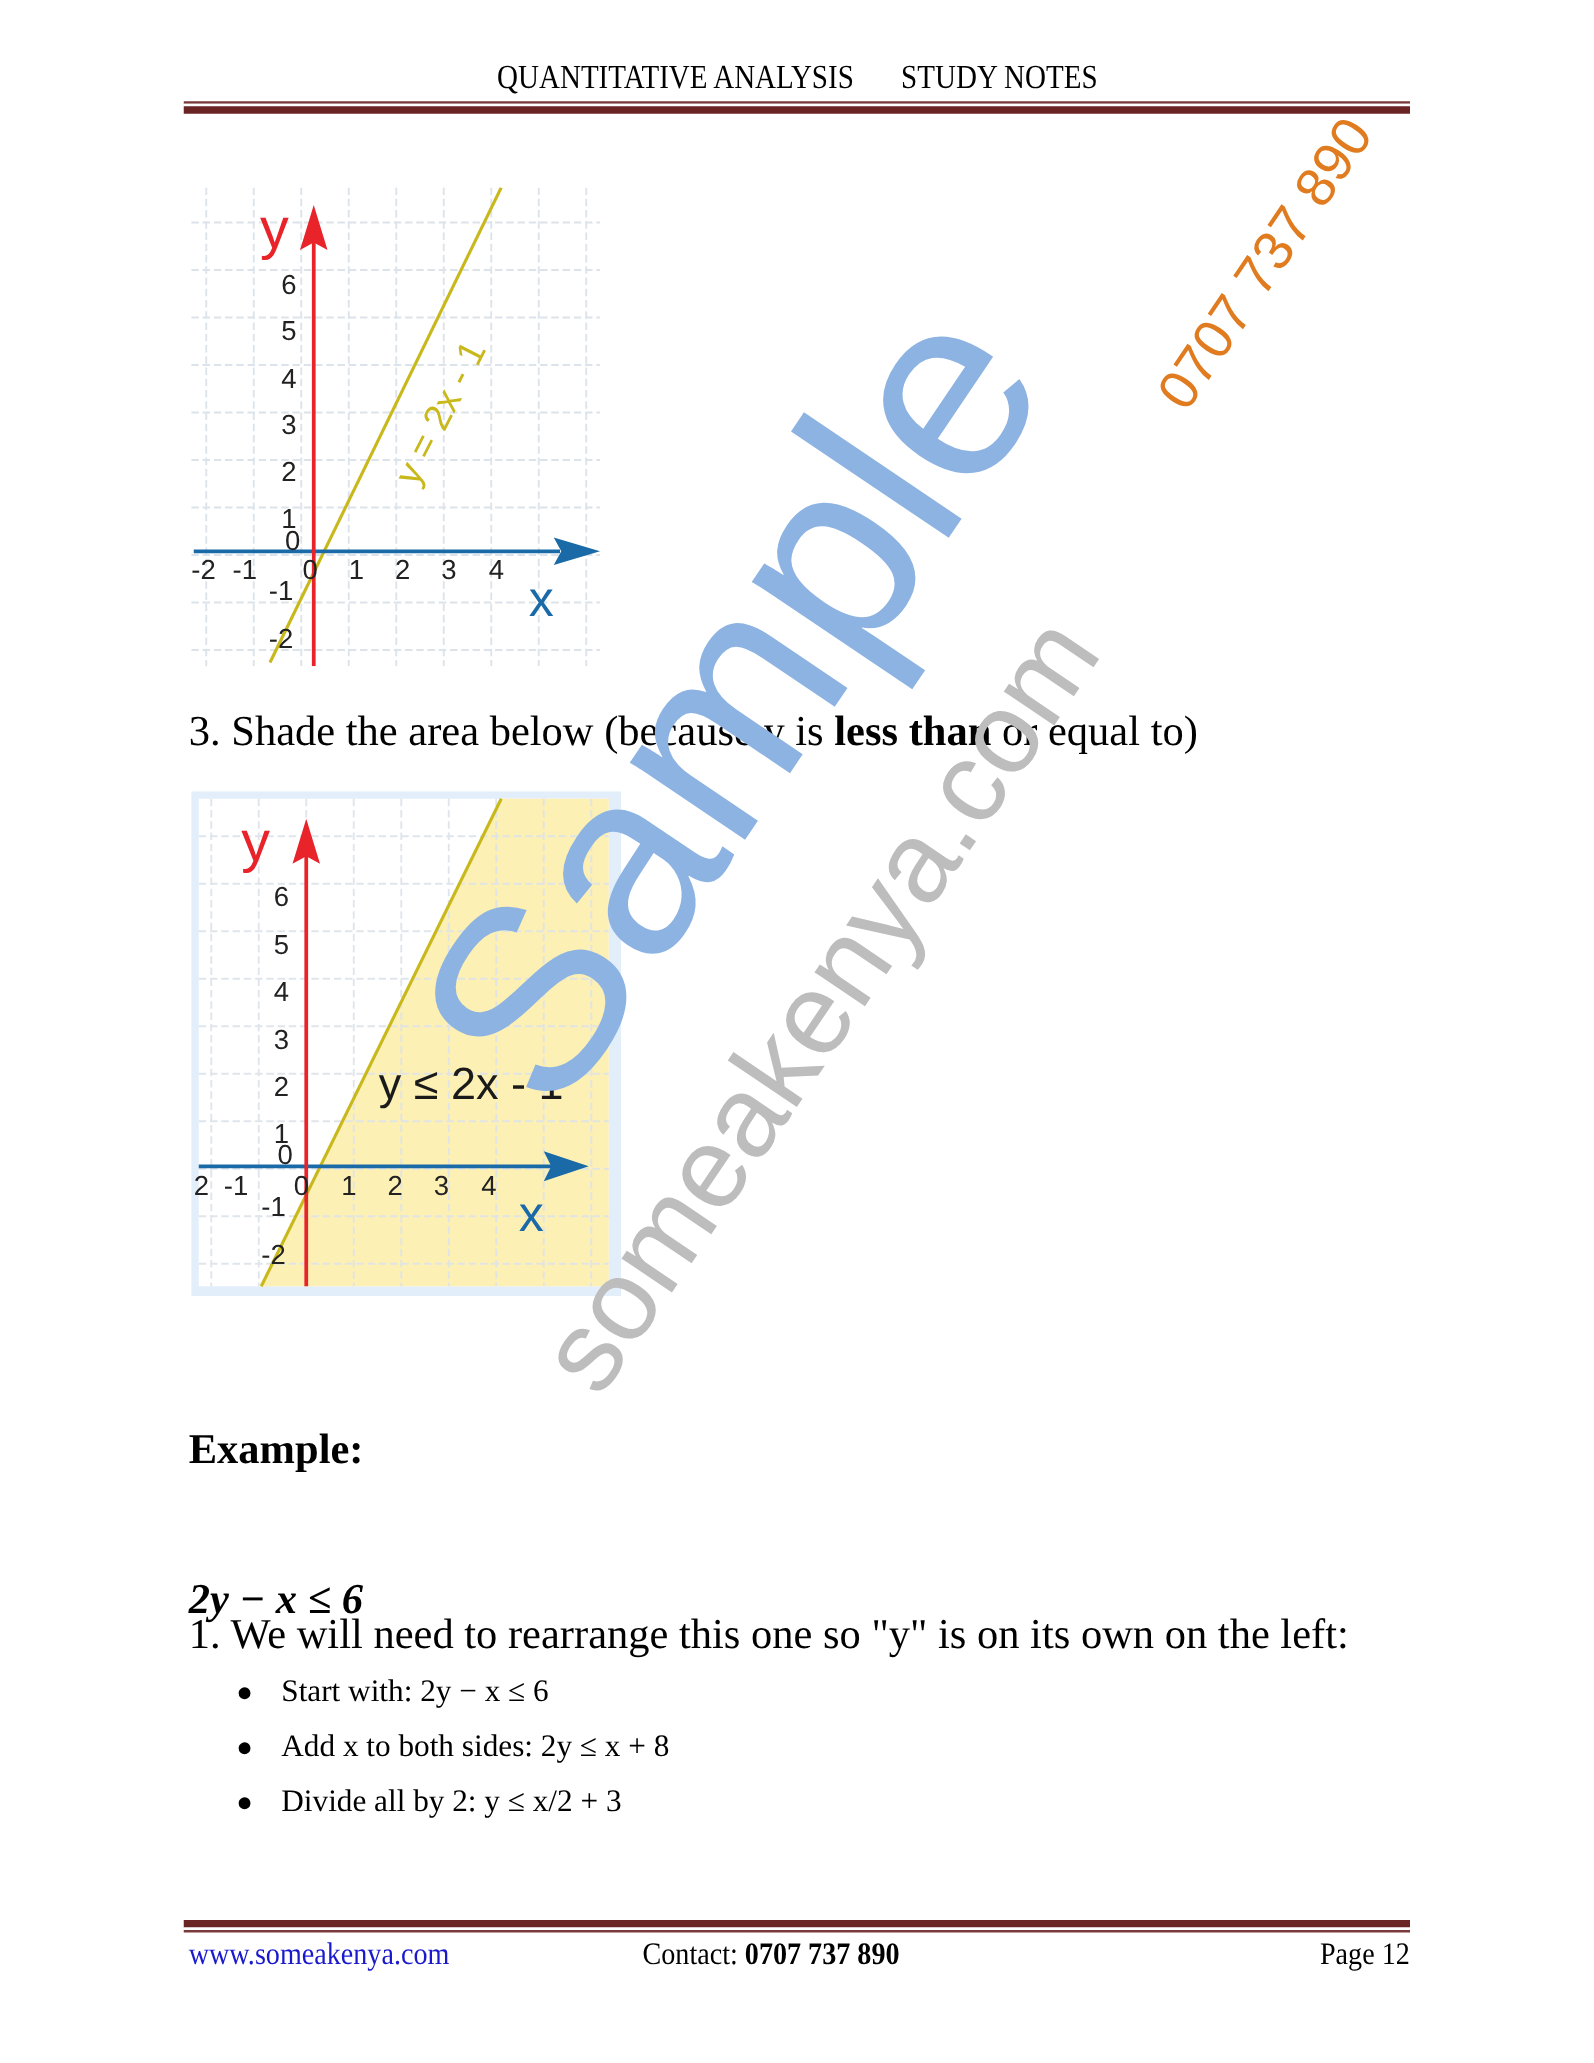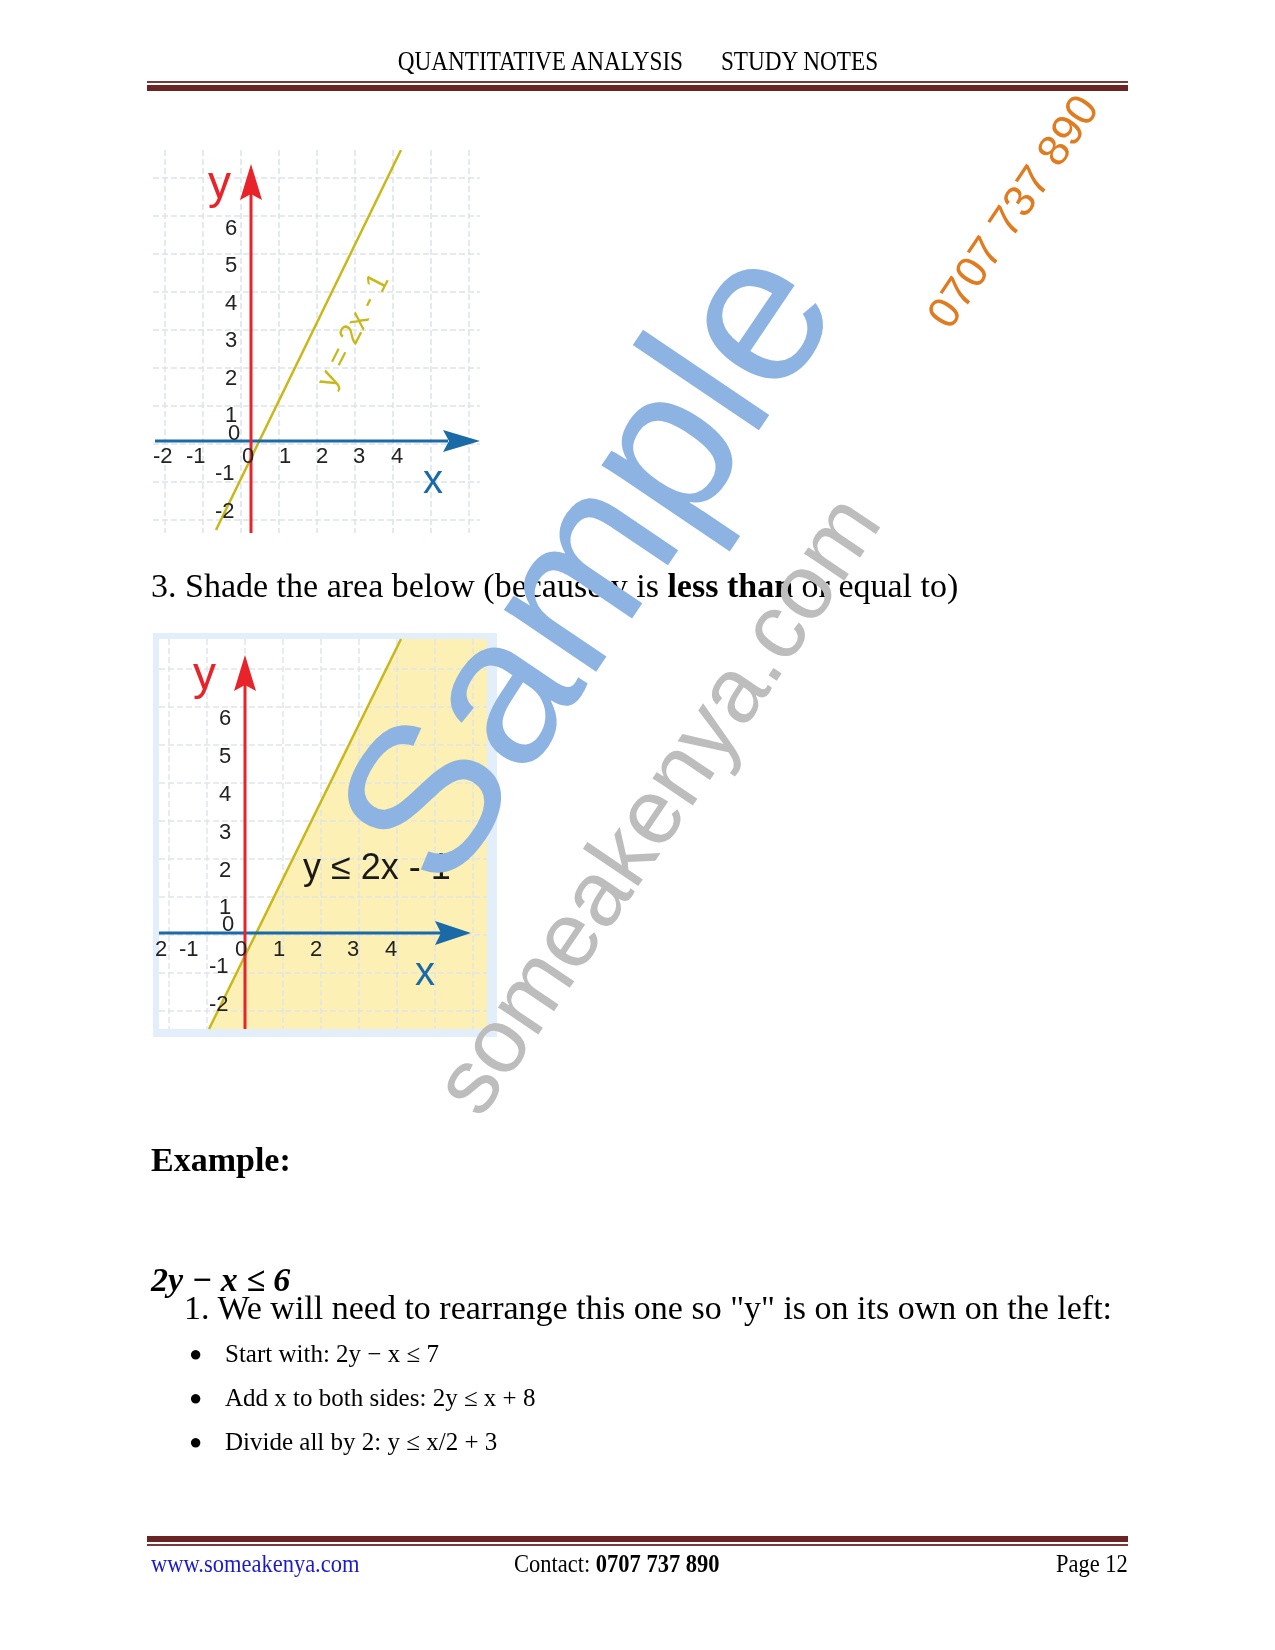--- a/index.html
+++ b/index.html
@@ -156,24 +156,24 @@
         <text x="157" y="323">2</text>
         <text x="194" y="323">3</text>
         <text x="232" y="323">4</text>
     </g>
     <text x="150" y="246" font-family="Liberation Sans, sans-serif" font-size="36" fill="#1a1a1a">y ≤ 2x - 1</text>
   </svg>
 </div>
 
 <div class="para bold" style="top:1141px;text-align:right;">Example:</div>
 <div class="para bi" style="top:1213px;margin-top:48px;">2y − x ≤ 6</div>
-<div class="para" style="top:1289px;margin-left:33px;">1. We will need to rearrange this one so "y" is on its own on the left:</div>
+<div class="para" style="top:1289px;">1. We will need to rearrange this one so "y" is on its own on the left:</div>
 
 <ul class="steps">
-  <li><span class="bullet">●</span><span>Start with: 2y − x ≤ 7</span></li>
+  <li><span class="bullet">●</span><span>Start with: 2y − x ≤ 6</span></li>
   <li><span class="bullet">●</span><span>Add x to both sides: 2y ≤ x + 8</span></li>
   <li><span class="bullet">●</span><span>Divide all by 2: y ≤ x/2 + 3</span></li>
 </ul>
 
 <div class="rule footer">
   <div class="thick"></div>
     <div class="gap"></div>
     <div class="thin"></div>
 </div>
 <a class="footer-link">www.someakenya.com</a>

